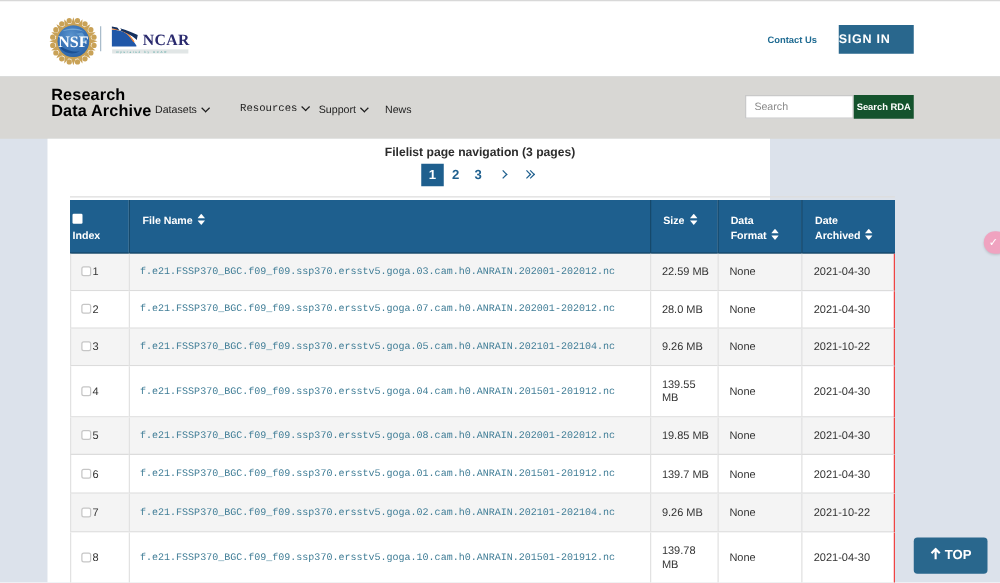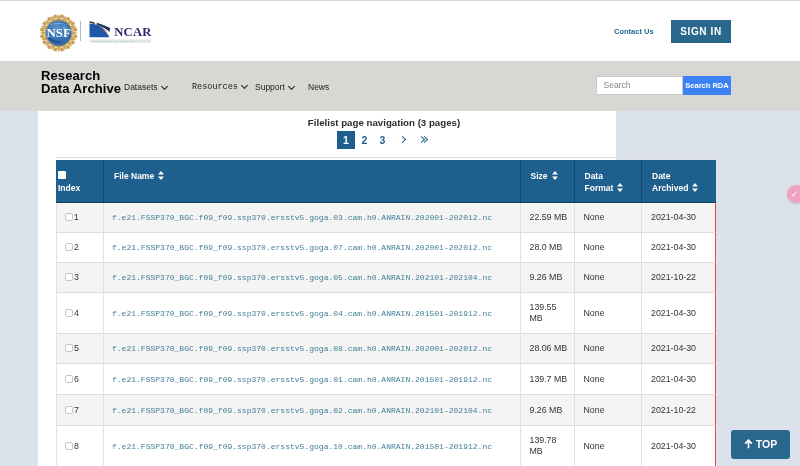--- a/index.html
+++ b/index.html
@@ -1,26 +1,26 @@
 <!DOCTYPE html>
 <html><head>
 <meta charset="utf-8">
 <style>
   * { margin:0; padding:0; box-sizing:border-box; }
   html,body { width:800px; height:466px; overflow:hidden; }
   body { font-family:"Liberation Sans", sans-serif; background:#dce2eb; position:relative; }
   .topbar { position:absolute; left:0; top:0; width:800px; height:61px; background:#ffffff; border-top:1px solid #d8d8d8; }
   .contact { position:absolute; left:614px; top:26px; font-size:7.5px; font-weight:bold; color:#1f6b92; }
-  .signin { position:absolute; left:671px; top:19px; width:60px; height:23px; background:#29678d; color:#fff; font-size:10px; font-weight:bold; text-align:center; line-height:23px; letter-spacing:0.6px; }
+  .signin { position:absolute; left:671px; top:19px; width:60px; height:23px; background:#29678d; color:#fff; font-size:10px; font-weight:bold; line-height:23px; letter-spacing:0.6px; }
   .nav { position:absolute; left:0; top:61px; width:800px; height:50px; background:#d8d7d4; }
   .brand { position:absolute; left:41px; top:8px; font-size:13px; line-height:13px; font-weight:bold; color:#000000; letter-spacing:0.1px; }
   .nitem { position:absolute; top:21.3px; font-size:8.5px; color:#1d1d1d; white-space:nowrap; }
   .chev { display:inline-block; width:5px; height:5px; border-right:1.3px solid #1d1d1d; border-bottom:1.3px solid #1d1d1d; transform:rotate(45deg); margin-left:4px; vertical-align:1.5px; }
   .searchbox { position:absolute; left:596px; top:15px; width:87px; height:19px; background:#fff; border:1px solid #c9c9c9; font-size:8.5px; color:#8a8a8a; line-height:17px; padding-left:6.5px; }
-  .searchbtn { position:absolute; left:683px; top:15px; width:48px; height:19px; background:#3b82f6; color:#fff; font-size:7.5px; font-weight:bold; text-align:center; line-height:19px; white-space:nowrap; }
+  .searchbtn { position:absolute; left:683px; top:15px; width:48px; height:19px; background:#14532d; color:#fff; font-size:7.5px; font-weight:bold; text-align:center; line-height:19px; white-space:nowrap; }
   .content { position:absolute; left:38px; top:111px; width:578px; height:355px; background:#ffffff; }
   .pgtitle { position:absolute; left:0; top:6px; width:692px; text-align:center; font-size:9.7px; font-weight:bold; color:#2c2c2c; }
   .pg1 { position:absolute; left:299px; top:20px; width:18px; height:18px; background:#1e5f8e; color:#fff; font-size:10.5px; font-weight:bold; text-align:center; line-height:18px; }
   .pglink { position:absolute; top:20px; width:18px; height:18px; color:#1e5f8e; font-size:10.5px; font-weight:bold; text-align:center; line-height:18px; }
   .pchev { position:absolute; top:6px; width:5px; height:5px; border-right:1.8px solid #1e5f8e; border-top:1.8px solid #1e5f8e; transform:rotate(45deg); }
   .tline { position:absolute; left:18px; top:46px; width:660px; height:1px; background:#dddddd; }
   table { position:absolute; left:18px; top:49px; width:660px; table-layout:fixed; border-collapse:separate; border-spacing:0; font-size:8.8px; color:#333; }
   col.c1{width:47px;} col.c2{width:416.5px;} col.c3{width:54px;} col.c4{width:67.5px;} col.c5{width:75px;}
   thead td { background:#1e5f8e; color:#fff; font-weight:bold; height:43px; vertical-align:top; padding:10px 5px 4px 10px; border-left:1px solid #16496b; border-bottom:1px solid #113f5c; font-size:8.5px; line-height:12px; }
   thead td:first-child { border-left:none; padding-left:2px; }
@@ -180,21 +180,21 @@
         <tr class="even" style="height:41px;">
           <td><span class="cb"></span>4</td>
           <td class="fn">f.e21.FSSP370_BGC.f09_f09.ssp370.ersstv5.goga.04.cam.h0.ANRAIN.201501-201912.nc</td>
           <td>139.55 MB</td>
           <td>None</td>
           <td>2021-04-30</td>
         </tr>
         <tr class="odd" style="height:30px;">
           <td><span class="cb"></span>5</td>
           <td class="fn">f.e21.FSSP370_BGC.f09_f09.ssp370.ersstv5.goga.08.cam.h0.ANRAIN.202001-202012.nc</td>
-          <td>28.06 MB</td>
+          <td>19.85 MB</td>
           <td>None</td>
           <td>2021-04-30</td>
         </tr>
         <tr class="even" style="height:31px;">
           <td><span class="cb"></span>6</td>
           <td class="fn">f.e21.FSSP370_BGC.f09_f09.ssp370.ersstv5.goga.01.cam.h0.ANRAIN.201501-201912.nc</td>
           <td>139.7 MB</td>
           <td>None</td>
           <td>2021-04-30</td>
         </tr>

